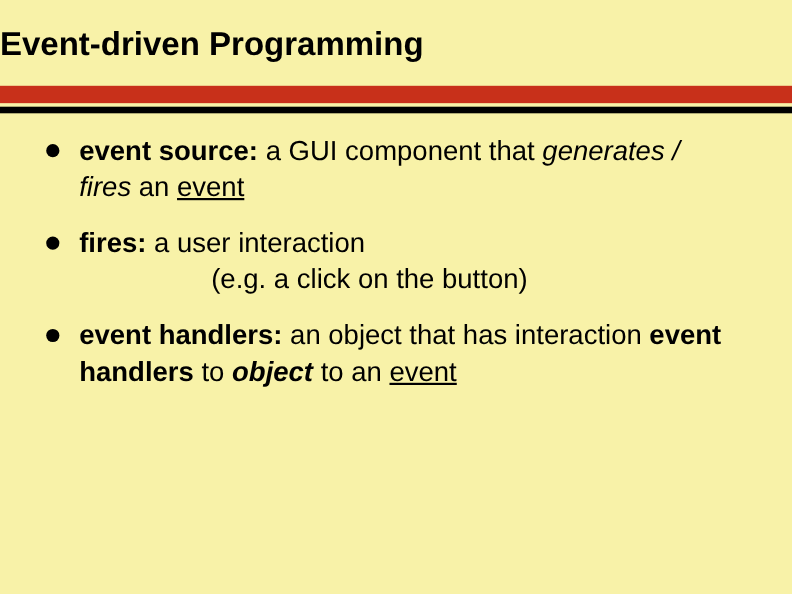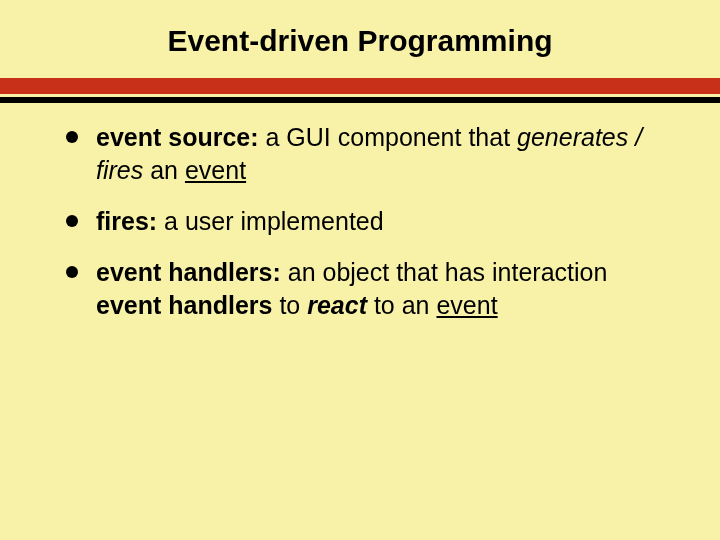--- a/index.html
+++ b/index.html
@@ -11,21 +11,21 @@
     font-family: Arial, Helvetica, sans-serif;
     overflow: hidden;
   }
   .slide {
     width: 720px;
     height: 540px;
     position: relative;
     box-sizing: border-box;
   }
   .title {
-    text-align: center;
+    text-align: left;
     font-weight: bold;
     font-size: 30px;
     line-height: 1.25;
     padding-top: 22px;
     padding-bottom: 18px;
     color: #000;
   }
   .divider {
     width: 100%;
   }
@@ -37,21 +37,20 @@
     height: 3px;
     background: #f8f2a8;
   }
   .bar-black {
     height: 6px;
     background: #000;
   }
   .content {
     padding: 18px 50px 0 72px;
     color: #000;
-    margin-left: 24px;
   }
   .item {
     position: relative;
     font-size: 25px;
     line-height: 1.32;
     margin-bottom: 18px;
   }
   .bullet {
     position: absolute;
     left: -30px;
@@ -86,22 +85,23 @@
 
   <div class="content">
 
     <div class="item">
       <span class="bullet"></span>
       <span class="b">event source:</span><span> a GUI component that </span><span class="i">generates / fires</span><span> an </span><span class="u">event</span>
     </div>
 
     <div class="item">
       <span class="bullet"></span>
-      <span class="b">fires:</span><span> a user implemented</span>
+      <span class="b">fires:</span><span> a user interaction</span>
+      <span class="sub">(e.g. a click on the button)</span>
     </div>
 
     <div class="item">
       <span class="bullet"></span>
-      <span class="b">event handlers:</span><span> an object that has interaction </span><span class="b">event handlers</span><span> to </span><span class="b i">react</span><span> to an </span><span class="u">event</span>
+      <span class="b">event handlers:</span><span> an object that has interaction </span><span class="b">event handlers</span><span> to </span><span class="b i">object</span><span> to an </span><span class="u">event</span>
     </div>
 
   </div>
 </div>
 
 </body></html>

